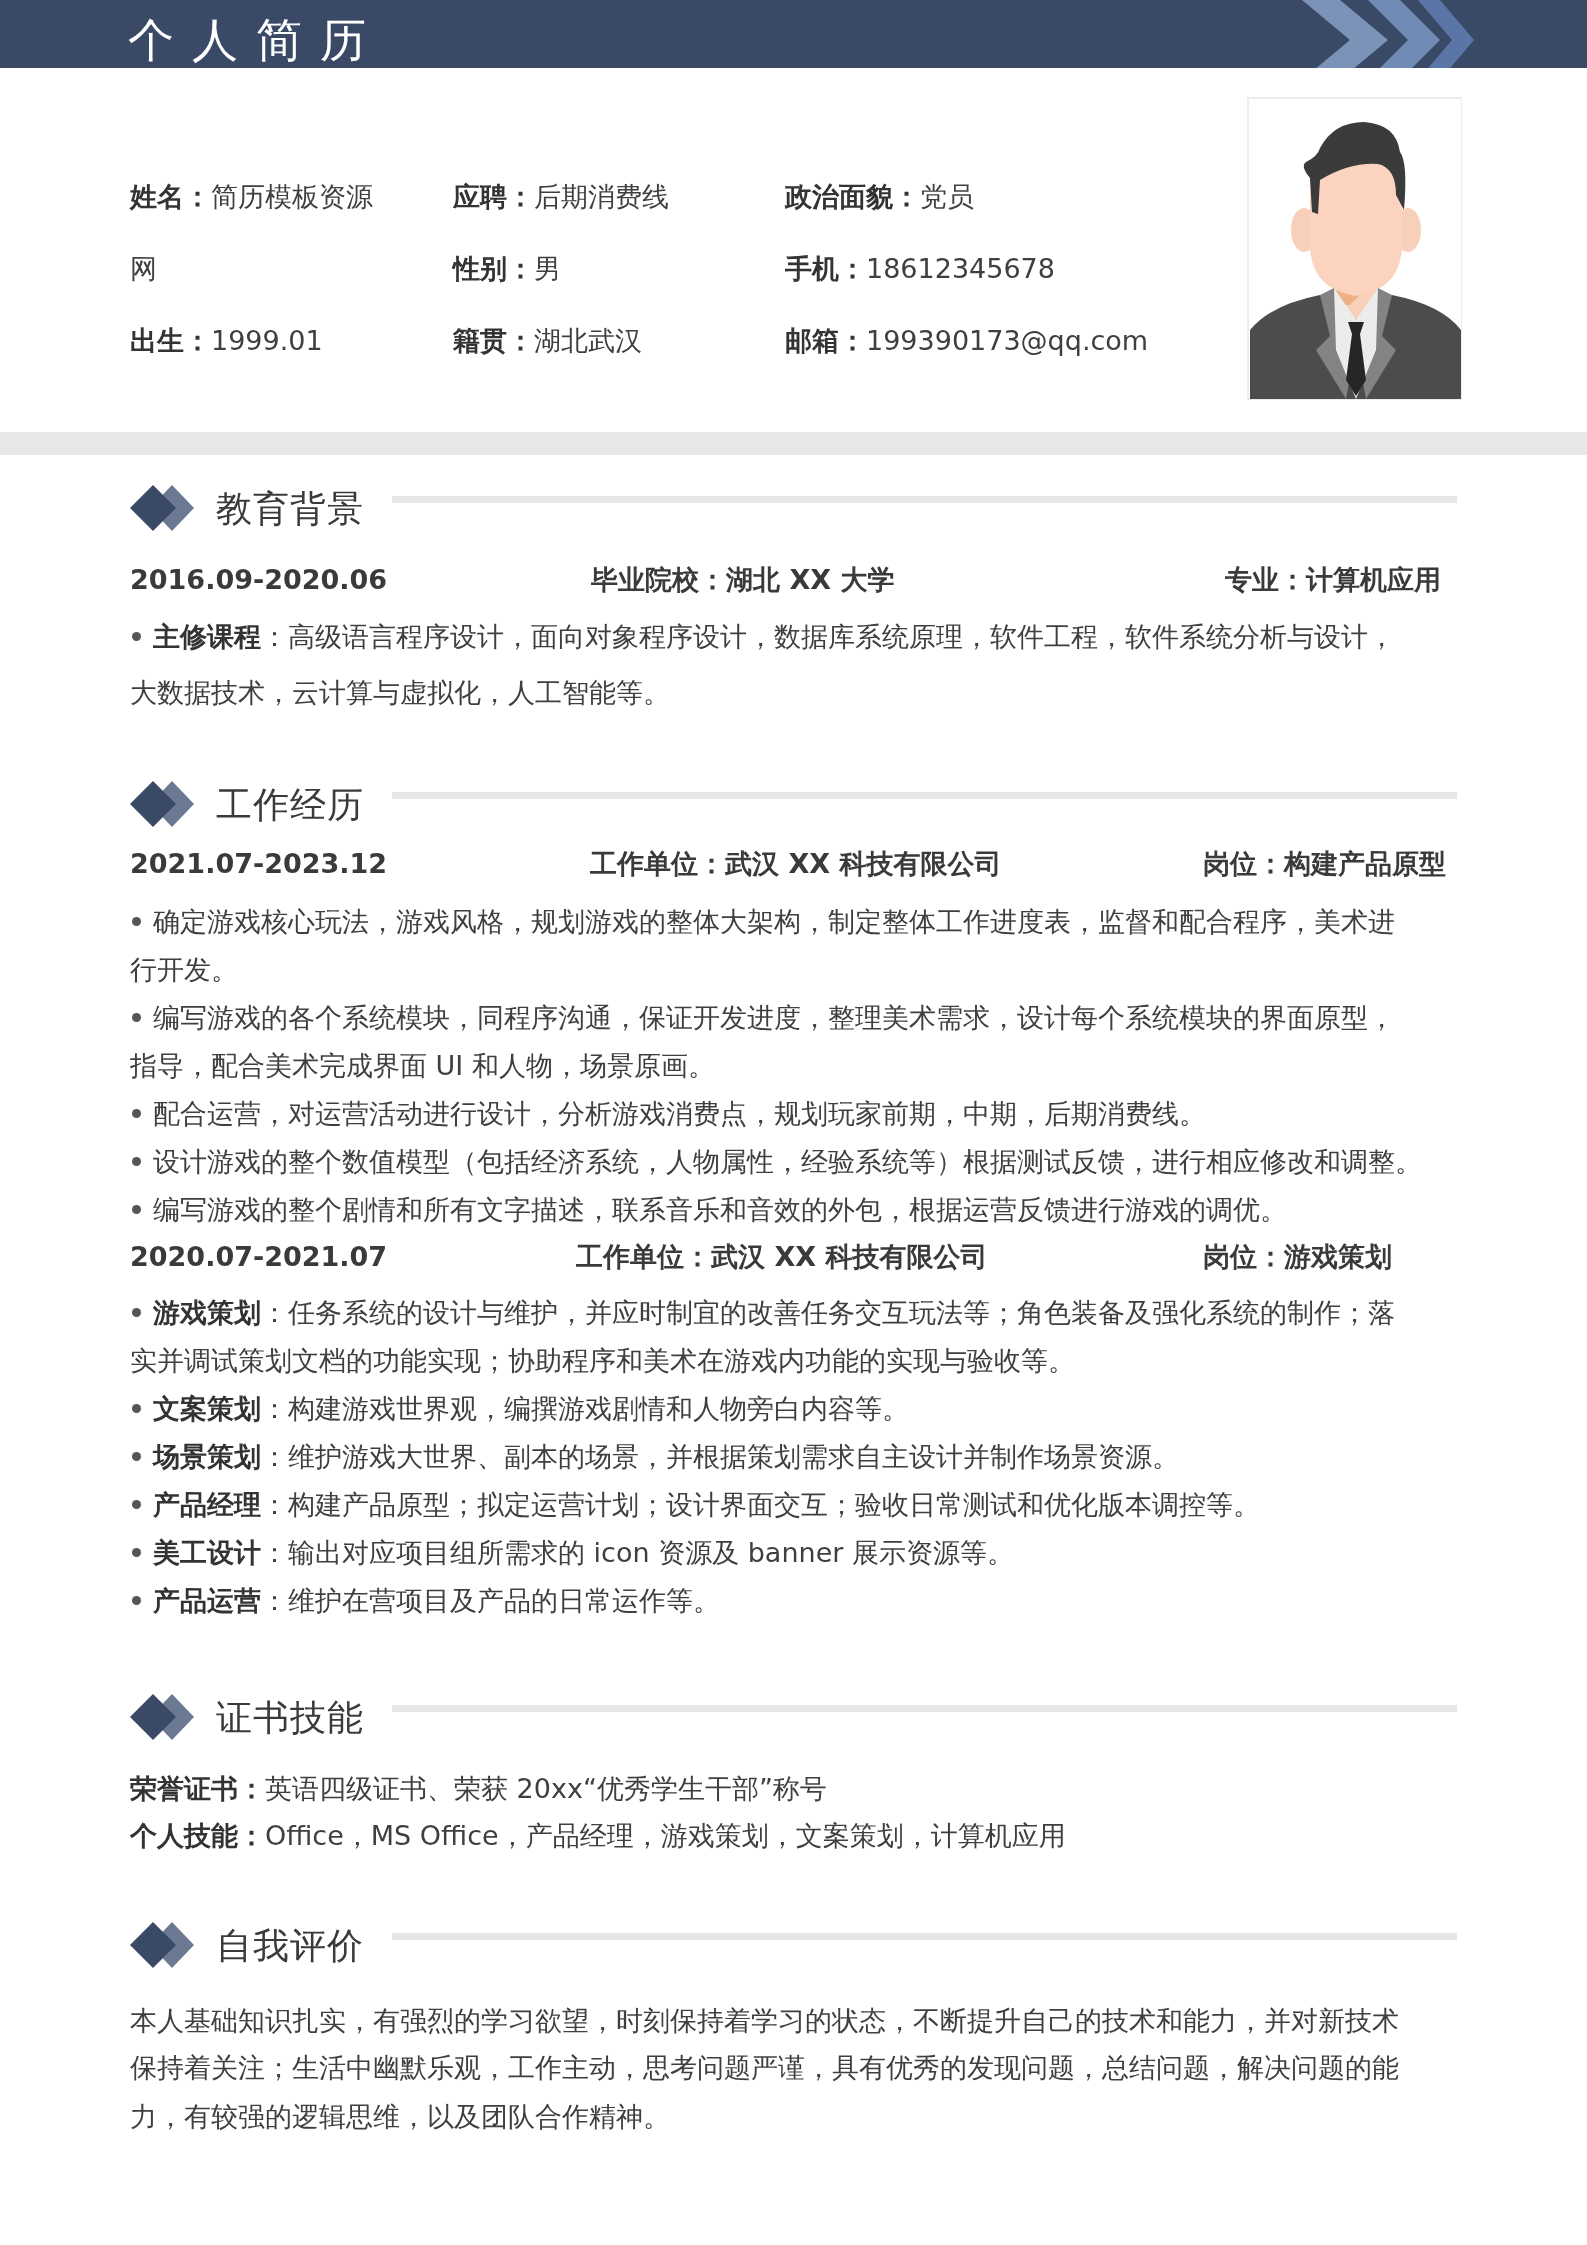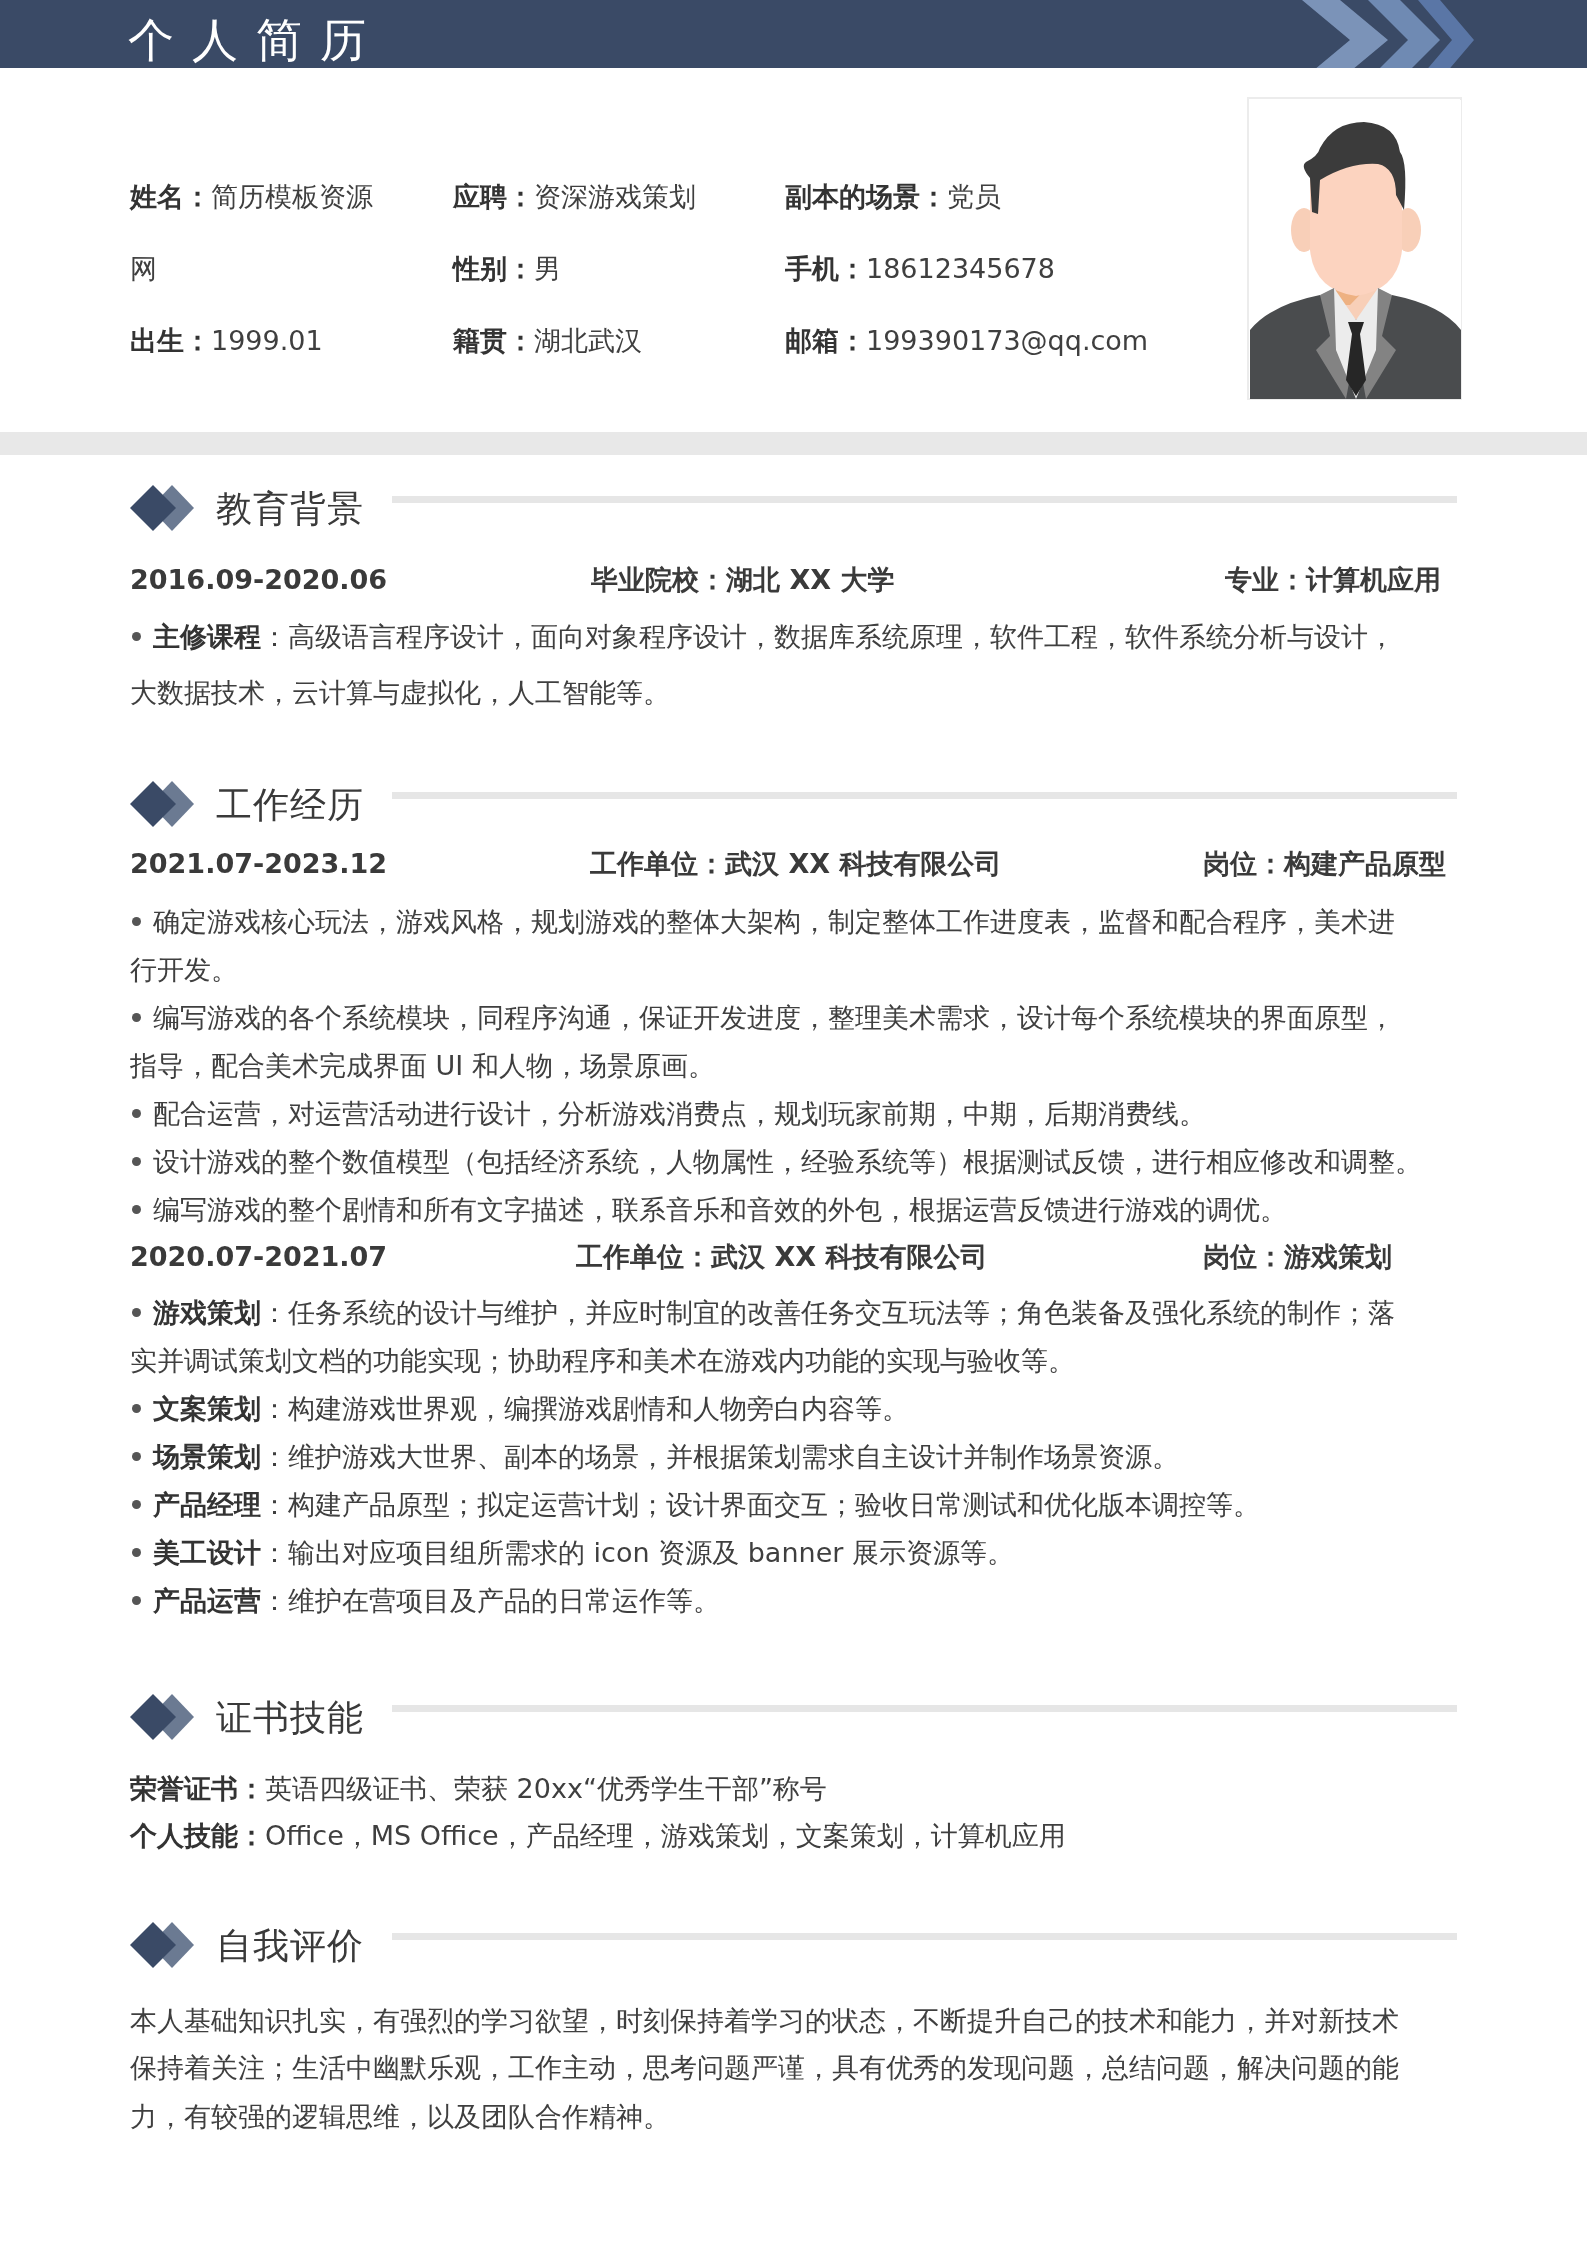--- a/index.html
+++ b/index.html
@@ -47,31 +47,31 @@
   <span class="lbl">姓名：</span><span>简历模板资源</span>
 </div>
 <div class="info" style="left:130px; top:251px;">
   <span>网</span>
 </div>
 <div class="info" style="left:130px; top:323px;">
   <span class="lbl">出生：</span><span>1999.01</span>
 </div>
 
 <div class="info" style="left:453px; top:179px;">
-  <span class="lbl">应聘：</span><span>资深游戏策划</span>
+  <span class="lbl">应聘：</span><span>后期消费线</span>
 </div>
 <div class="info" style="left:453px; top:251px;">
   <span class="lbl">性别：</span><span>男</span>
 </div>
 <div class="info" style="left:453px; top:323px;">
   <span class="lbl">籍贯：</span><span>湖北武汉</span>
 </div>
 
 <div class="info" style="left:785px; top:179px;">
-  <span class="lbl">副本的场景：</span><span>党员</span>
+  <span class="lbl">政治面貌：</span><span>党员</span>
 </div>
 <div class="info" style="left:785px; top:251px;">
   <span class="lbl">手机：</span><span>18612345678</span>
 </div>
 <div class="info" style="left:785px; top:323px;">
   <span class="lbl">邮箱：</span><span>199390173@qq.com</span>
 </div>
 
 <div class="photo-frame">
   <svg width="211" height="299" viewBox="0 0 211 299">

